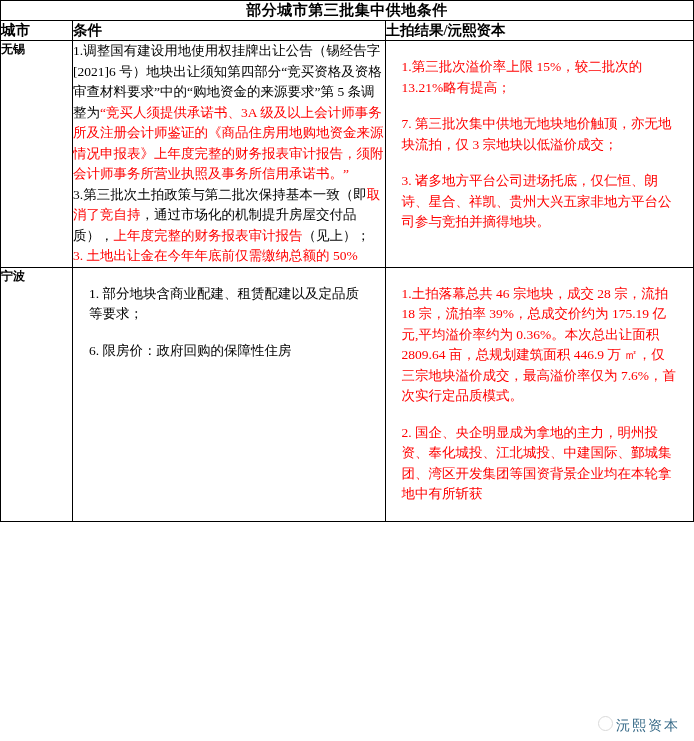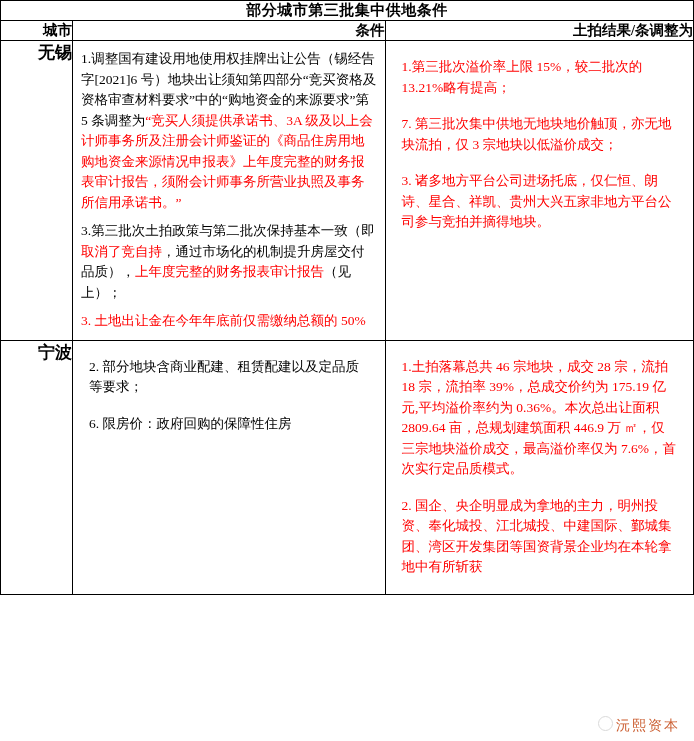--- a/index.html
+++ b/index.html
@@ -32,57 +32,57 @@
   }
   .title-cell {
     text-align: center;
     font-weight: bold;
     font-size: 15px;
     padding: 6px 0 6px 0;
     letter-spacing: 0.5px;
     vertical-align: middle;
   }
   .hdr {
-    text-align: right;
+    text-align: left;
     font-weight: bold;
     font-size: 14.5px;
     padding: 5px 0 5px 0;
     vertical-align: middle;
   }
   .city-cell {
-    text-align: right;
+    text-align: left;
     font-weight: bold;
-    font-size: 17px;
+    font-size: 12px;
     vertical-align: middle;
   }
   .cond-cell, .result-cell {
     font-size: 13.5px;
     line-height: 1.52;
     padding: 6px 7px 8px 7px;
   }
   .cond-cell p, .result-cell p {
-    margin: 8px;
+    margin: 0;
     text-indent: 0;
   }
   .red {
     color: #ff0000;
   }
   .blk {
     color: #000;
   }
   .col-city { width: 72px; }
   .col-cond { width: 312px; }
   .col-res  { width: 308px; }
 
   .wm {
     position: absolute;
     right: 14px;
     bottom: 6px;
     font-size: 14px;
-    color: #c2410c;
+    color: #0c4a6e;
     font-family: "Liberation Sans", sans-serif;
     letter-spacing: 2px;
     opacity: 0.85;
     pointer-events: none;
     white-space: nowrap;
   }
   .wm .wm-ico {
     display: inline-block;
     width: 13px;
     height: 13px;
@@ -103,21 +103,21 @@
       <col class="col-cond">
       <col class="col-res">
     </colgroup>
     <tbody>
       <tr>
         <td class="title-cell" colspan="3">部分城市第三批集中供地条件</td>
       </tr>
       <tr>
         <td class="hdr">城市</td>
         <td class="hdr">条件</td>
-        <td class="hdr">土拍结果/条调整为</td>
+        <td class="hdr">土拍结果/沅熙资本</td>
       </tr>
 
       <tr>
         <td class="city-cell">无锡</td>
         <td class="cond-cell">
           <p>
             <span class="blk">1.调整国有建设用地使用权挂牌出让公告（锡经告字[2021]6 号）地块出让须知第四部分“竞买资格及资格审查材料要求”中的“购地资金的来源要求”第 5 条调整为</span><span class="red">“竞买人须提供承诺书、3A 级及以上会计师事务所及注册会计师鉴证的《商品住房用地购地资金来源情况申报表》上年度完整的财务报表审计报告，须附会计师事务所营业执照及事务所信用承诺书。”</span>
           </p>
           <p>
             <span class="blk">3.第三批次土拍政策与第二批次保持基本一致（即</span><span class="red">取消了竞自持</span><span class="blk">，通过市场化的机制提升房屋交付品质），</span><span class="red">上年度完整的财务报表审计报告</span><span class="blk">（见上）；</span>
@@ -132,21 +132,21 @@
             <p class="red">7. 第三批次集中供地无地块地价触顶，亦无地块流拍，仅 3 宗地块以低溢价成交；</p>
             <p class="red">3. 诸多地方平台公司进场托底，仅仁恒、朗诗、星合、祥凯、贵州大兴五家非地方平台公司参与竞拍并摘得地块。</p>
           </div>
         </td>
       </tr>
 
       <tr>
         <td class="city-cell">宁波</td>
         <td class="cond-cell">
           <div class="nb-list">
-            <p class="blk">2. 部分地块含商业配建、租赁配建以及定品质等要求；</p>
+            <p class="blk">1. 部分地块含商业配建、租赁配建以及定品质等要求；</p>
             <p class="blk">6. 限房价：政府回购的保障性住房</p>
           </div>
         </td>
         <td class="result-cell">
           <div class="nb-list">
             <p class="red">1.土拍落幕总共 46 宗地块，成交 28 宗，流拍 18 宗，流拍率 39%，总成交价约为 175.19 亿元,平均溢价率约为 0.36%。本次总出让面积 2809.64 亩，总规划建筑面积 446.9 万 ㎡，仅三宗地块溢价成交，最高溢价率仅为 7.6%，首次实行定品质模式。</p>
             <p class="red">2. 国企、央企明显成为拿地的主力，明州投资、奉化城投、江北城投、中建国际、鄞城集团、湾区开发集团等国资背景企业均在本轮拿地中有所斩获</p>
           </div>
         </td>
       </tr>

